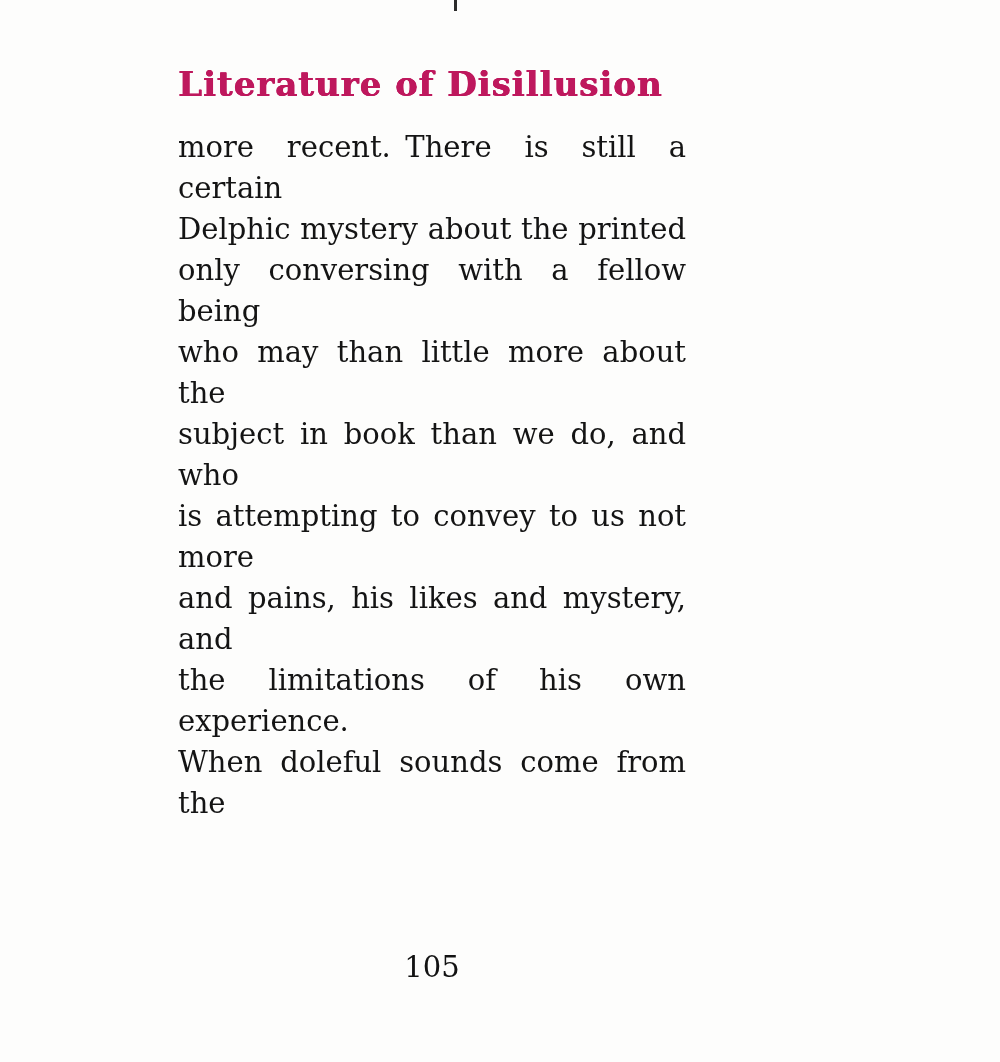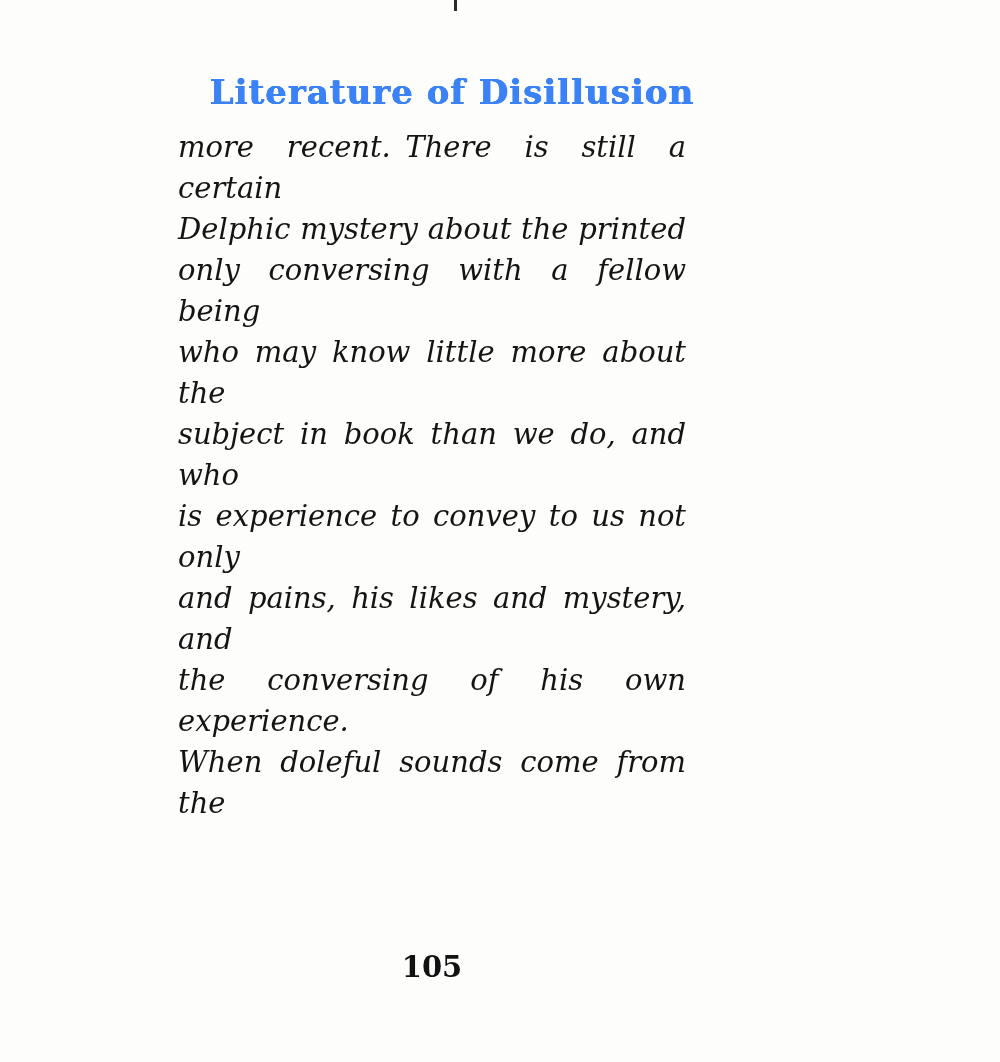--- a/index.html
+++ b/index.html
@@ -24,69 +24,68 @@
     width: 3px;
     height: 11px;
     background: #2b2b2b;
   }
   
   .running-head {
     position: absolute;
     left: 178px;
     top: 64px;
     width: 508px;
-    margin: 8px;
-    text-align: right;
+    margin: 0;
+    text-align: left;
     font-size: 34px;
     font-weight: 700;
     letter-spacing: 1px;
-    color: #3b82f6;
+    color: #be185d;
     text-shadow: 0.6px 0 0 currentColor, 0 0.4px 0 currentColor;
   }
   .body-text {
     position: absolute;
     left: 178px;
     top: 127px;
     width: 508px;
     font-size: 29px;
     line-height: 41px;
     color: #141414;
   }
   .line {
     text-align: justify;
     text-align-last: justify;
     -moz-text-align-last: justify;
     white-space: nowrap; 
-    font-style: italic;
   }
   .line.justified {
     white-space: normal;
   }
   .folio {
     position: absolute;
     left: 178px;
     top: 950px;
     width: 508px;
     text-align: center;
     font-size: 29px;
-    font-weight: 700;
+    font-weight: 400;
     color: #121212;
   }
 </style>
 </head>
 <body>
 
 <div class="page">
   <div class="scan-tick"></div>
   <h1 class="running-head">Literature of Disillusion</h1>
   <div class="body-text" id="body-text">
       <div class="line justified">more recent. There is still a certain</div>
       <div class="line justified">Delphic mystery about the printed</div>
       <div class="line justified">only conversing with a fellow being</div>
-      <div class="line justified">who may know little more about the</div>
+      <div class="line justified">who may than little more about the</div>
       <div class="line justified">subject in book than we do, and who</div>
-      <div class="line justified">is experience to convey to us not only</div>
+      <div class="line justified">is attempting to convey to us not more</div>
       <div class="line justified">and pains, his likes and mystery, and</div>
-      <div class="line justified">the conversing of his own experience.</div>
+      <div class="line justified">the limitations of his own experience.</div>
       <div class="line justified">When doleful sounds come from the</div>
     </div>
   <div class="folio">105</div>
 </div>
 
 </body></html>

